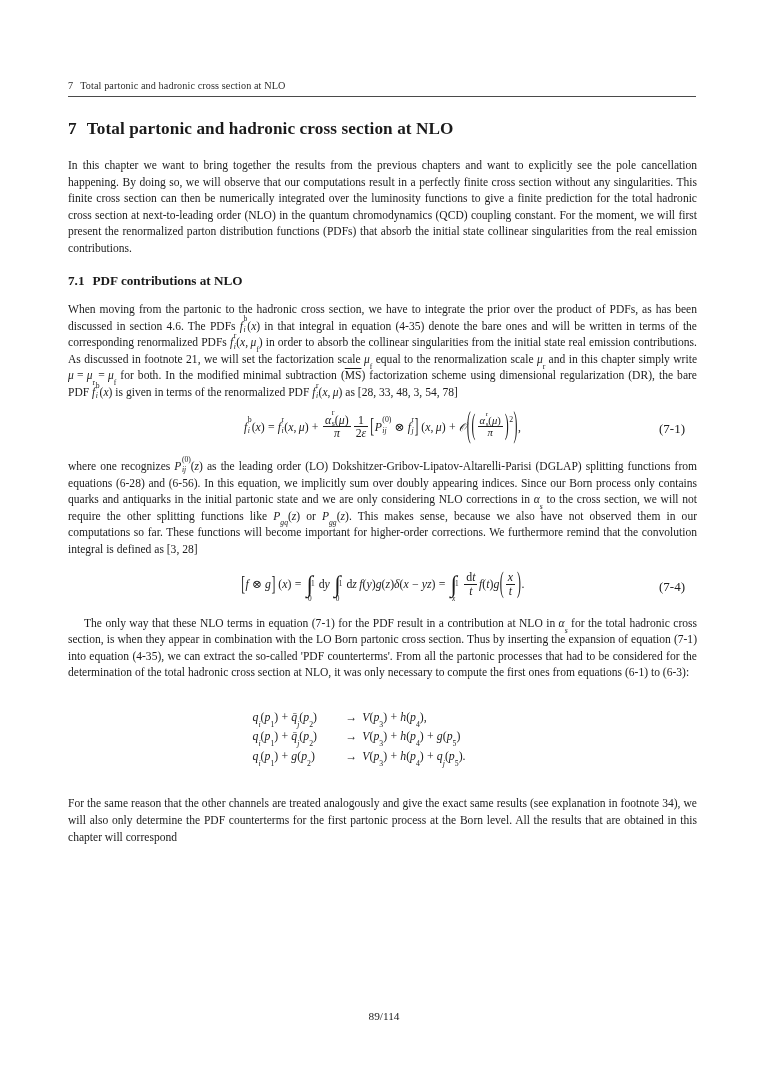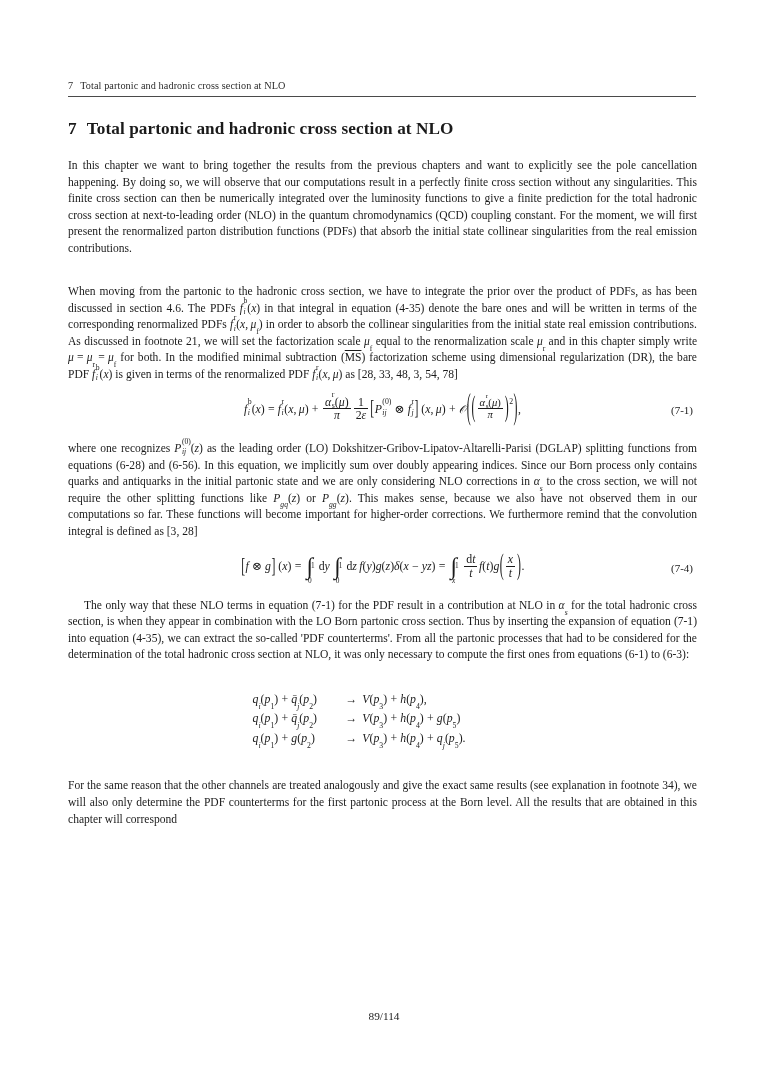--- a/index.html
+++ b/index.html
@@ -88,24 +88,24 @@
   .mathrow {
     position: relative;
     display: block;
     width: 100%;
     text-align: center;
     font-size: 11.8px;
     line-height: 1;
   }
   .eqno {
     position: absolute;
-    right: 4px;
+    right: 12px;
     top: 50%;
     transform: translateY(-50%);
-    font-size: 11px;
+    font-size: 13px;
     white-space: nowrap;
   }
   .m { font-family: "Liberation Serif", "DejaVu Serif", serif; }
   i.v, span.v {
     font-style: italic;
     font-family: "Liberation Serif", "DejaVu Serif", serif;
   }
   .up { font-style: normal; }
 
   
@@ -225,20 +225,23 @@
     <h1 class="chapter">
       <span class="num">7</span><span>Total partonic and hadronic cross section at NLO</span>
     </h1>
 
     <div class="sp-after-para" style="height:17px"></div>
 
     <p class="body">In this chapter we want to bring together the results from the previous chapters and want to explicitly see the pole cancellation happening. By doing so, we will observe that our computations result in a perfectly finite cross section without any singularities. This finite cross section can then be numerically integrated over the luminosity functions to give a finite prediction for the total hadronic cross section at next-to-leading order (NLO) in the quantum chromodynamics (QCD) coupling constant. For the moment, we will first present the renormalized parton distribution functions (PDFs) that absorb the initial state collinear singularities from the real emission contributions.</p>
 
     <div class="sp-before-sec"></div>
 
+    <h2 class="section">
+      <span class="num">7.1</span><span>PDF contributions at NLO</span>
+    </h2>
 
     <div class="sp-after-sec"></div>
 
     <p class="body"><span>When moving from the partonic to the hadronic cross section, we have to integrate the prior over the product of PDFs, as has been discussed in section 4.6. The PDFs </span><span class="m"><i class="v">f</i><span class="ss"><span class="s1"><span class="up">b</span></span><span class="s2"><i class="v">i</i></span></span>(<i class="v">x</i>)</span><span> in that integral in equation (4-35) denote the bare ones and will be written in terms of the corresponding renormalized PDFs </span><span class="m"><i class="v">f</i><span class="ss"><span class="s1"><span class="up">r</span></span><span class="s2"><i class="v">i</i></span></span>(<i class="v">x</i>, <i class="v">μ</i><sub class="up">f</sub>)</span><span> in order to absorb the collinear singularities from the initial state real emission contributions. As discussed in footnote 21, we will set the factorization scale </span><span class="m"><i class="v">μ</i><sub class="up">f</sub></span><span> equal to the renormalization scale </span><span class="m"><i class="v">μ</i><sub class="up">r</sub></span><span> and in this chapter simply write </span><span class="m"><i class="v">μ</i><span class="opsp">=</span><i class="v">μ</i><sub class="up">r</sub><span class="opsp">=</span><i class="v">μ</i><sub class="up">f</sub></span><span> for both. In the modified minimal subtraction (</span><span class="m ovl">MS</span><span>) factorization scheme using dimensional regularization (DR), the bare PDF </span><span class="m"><i class="v">f</i><span class="ss"><span class="s1"><span class="up">b</span></span><span class="s2"><i class="v">i</i></span></span>(<i class="v">x</i>)</span><span> is given in terms of the renormalized PDF </span><span class="m"><i class="v">f</i><span class="ss"><span class="s1"><span class="up">r</span></span><span class="s2"><i class="v">i</i></span></span>(<i class="v">x</i>, <i class="v">μ</i>)</span><span> as [28, 33, 48, 3, 54, 78]</span></p>
 
     <div class="sp-eq" style="height:14px"></div>
 
     <div class="mathrow">
       <span class="m"><i class="v">f</i><span class="ss"><span class="s1"><span class="up">b</span></span><span class="s2"><i class="v">i</i></span></span>(<i class="v">x</i>)<span class="opsp">=</span><i class="v">f</i><span class="ss"><span class="s1"><span class="up">r</span></span><span class="s2"><i class="v">i</i></span></span>(<i class="v">x</i>, <i class="v">μ</i>)<span class="opsp">+</span><span class="frac"><span class="n"><i class="v">α</i><span class="ss"><span class="s1"><span class="up">r</span></span><span class="s2"><span class="up">s</span></span></span>(<i class="v">μ</i>)</span><span class="d"><i class="v">π</i></span></span><span class="frac"><span class="n">1</span><span class="d">2<i class="v">ε</i></span></span><span class="del d1">[</span><i class="v">P</i><span class="ss"><span class="s1"><span class="up">(0)</span></span><span class="s2"><i class="v">ij</i></span></span><span class="opsp">⊗</span><i class="v">f</i><span class="ss"><span class="s1"><span class="up">r</span></span><span class="s2"><i class="v">j</i></span></span><span class="del d1">]</span> (<i class="v">x</i>, <i class="v">μ</i>)<span class="opsp">+</span><span style="font-family:'DejaVu Serif',serif;font-style:italic;">𝒪</span><span class="del d3">(</span><span class="del d2">(</span><span class="frac sm"><span class="n"><i class="v">α</i><span class="ss"><span class="s1"><span class="up">r</span></span><span class="s2"><span class="up">s</span></span></span>(<i class="v">μ</i>)</span><span class="d"><i class="v">π</i></span></span><span class="del d2">)</span><sup>2</sup><span class="del d3">)</span>,</span>
       <span class="eqno">(7-1)</span>

